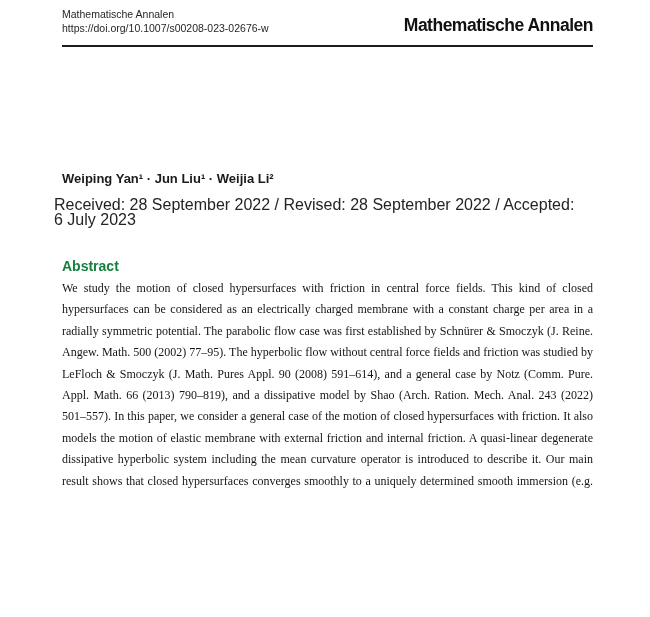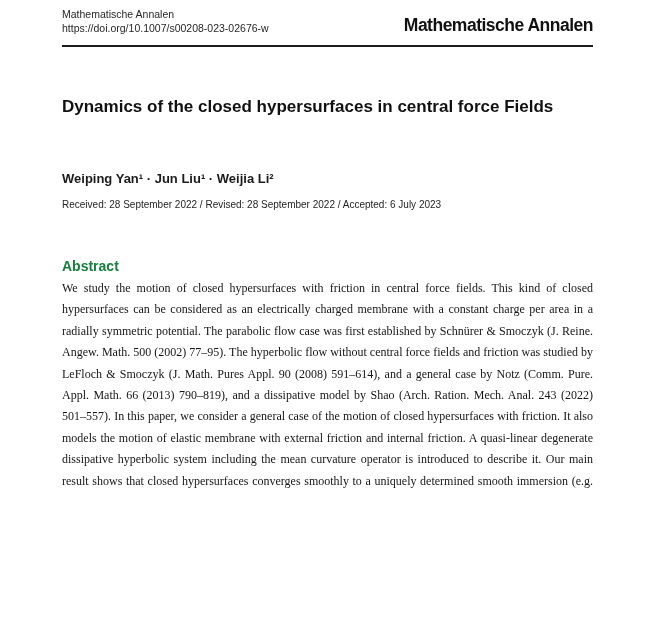--- a/index.html
+++ b/index.html
@@ -42,22 +42,22 @@
   }
   .title{
     position:absolute;left:62px;top:96px;width:531px;
     font-size:17px;font-weight:700;color:#111;line-height:21px;
   }
   .authors{
     position:absolute;left:62px;top:139px;width:531px;
     font-size:13px;font-weight:700;color:#1b1b1b;margin-top:32px;
   }
   .history-block{
-    position:absolute;left:62px;top:198px;width:531px;
-    font-size:10px;line-height:14.5px;color:#242424;
+    position:absolute;left:54px;top:198px;width:531px;
+    font-size:16px;line-height:14.5px;color:#242424;
   }
   .abs-head{
     position:absolute;left:62px;top:258px;
     font-size:14px;font-weight:700;color:#15803d;
   }
   .abs-body{
     position:absolute;left:62px;top:278px;width:531px;
     font-family:"Liberation Serif",serif;
     font-size:12px;line-height:21.4px;text-align:justify;
     color:#151515;
@@ -82,21 +82,20 @@
   <div class="hdr-left">
     <div>Mathematische Annalen</div>
     <div class="doi">https://doi.org/10.1007/s00208-023-02676-w</div>
   </div>
 
   <div class="hdr-right">Mathematische Annalen</div>
 
   <div class="rule"></div>
 
 
-  <h1 class="title" style="margin:0;">Dynamics of the closed hypersurfaces in central force Fields</h1>
 
   <div class="authors">Weiping Yan¹ · Jun Liu¹ · Weijia Li²</div>
 
   <div class="history-block">
     <div>Received: 28 September 2022 / Revised: 28 September 2022 / Accepted: 6 July 2023</div>
   </div>
 
   <div class="abs-head">Abstract</div>
 
   <div class="abs-body">We study the motion of closed hypersurfaces with friction in central force fields. This kind of closed hypersurfaces can be considered as an electrically charged membrane with a constant charge per area in a radially symmetric potential. The parabolic flow case was first established by Schnürer &amp; Smoczyk (J. Reine. Angew. Math. 500 (2002) 77–95). The hyperbolic flow without central force fields and friction was studied by LeFloch &amp; Smoczyk (J. Math. Pures Appl. 90 (2008) 591–614), and a general case by Notz (Comm. Pure. Appl. Math. 66 (2013) 790–819), and a dissipative model by Shao (Arch. Ration. Mech. Anal. 243 (2022) 501–557). In this paper, we consider a general case of the motion of closed hypersurfaces with friction. It also models the motion of elastic membrane with external friction and internal friction. A quasi-linear degenerate dissipative hyperbolic system including the mean curvature operator is introduced to describe it. Our main result shows that closed hypersurfaces converges smoothly to a uniquely determined smooth immersion (e.g. sphere) if the initial shape of elastic membrane being a small perturbation of this immersion.</div>

